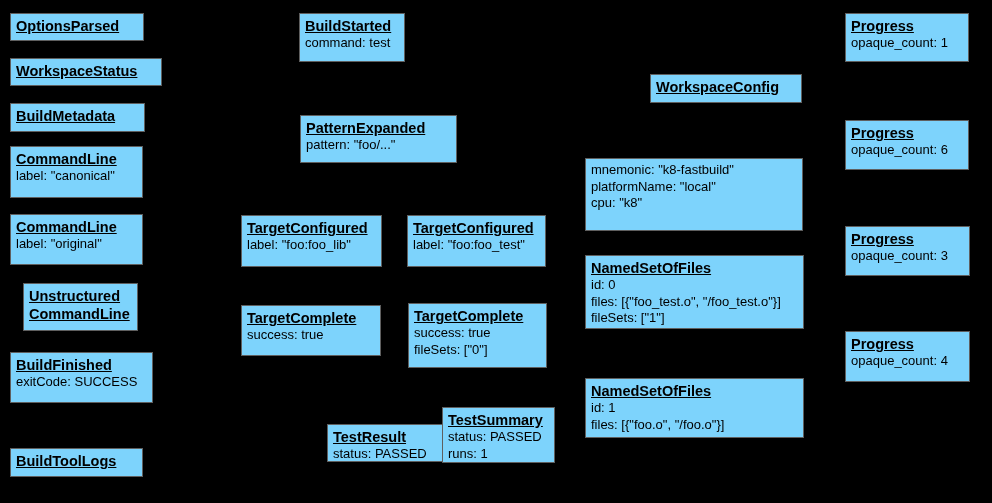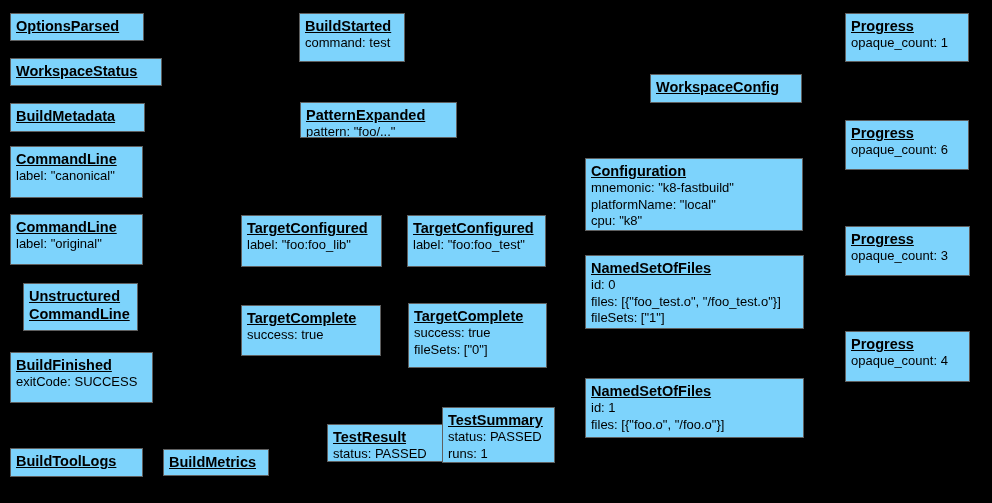--- a/index.html
+++ b/index.html
@@ -78,30 +78,27 @@
 
   <div class="box" style="left:10px;top:448px;width:133px;height:29px">
     <div class="t">BuildToolLogs</div>
   </div>
 
   <div class="box" style="left:10px;top:352px;width:143px;height:51px">
     <div class="t">BuildFinished</div>
     <div class="l">exitCode: SUCCESS</div>
   </div>
 
-  <div class="box" style="left:163px;top:449px;width:106px;height:27px">
-    <div class="t">BuildMetrics</div>
-  </div>
 
   <div class="box" style="left:299px;top:13px;width:106px;height:49px">
     <div class="t">BuildStarted</div>
     <div class="l">command: test</div>
   </div>
 
-  <div class="box" style="left:300px;top:102px;width:157px;height:36px">
+  <div class="box" style="left:300px;top:115px;width:157px;height:48px">
     <div class="t">PatternExpanded</div>
     <div class="l">pattern: "foo/..."</div>
   </div>
 
   <div class="box" style="left:241px;top:215px;width:141px;height:52px">
     <div class="t">TargetConfigured</div>
     <div class="l">label: "foo:foo_lib"</div>
   </div>
 
   <div class="box" style="left:407px;top:215px;width:139px;height:52px">
@@ -129,21 +126,20 @@
     <div class="t">TestSummary</div>
     <div class="l">status: PASSED</div>
     <div class="l">runs: 1</div>
   </div>
 
   <div class="box" style="left:650px;top:74px;width:152px;height:29px">
     <div class="t">WorkspaceConfig</div>
   </div>
 
   <div class="box" style="left:585px;top:158px;width:218px;height:73px">
-    <div class="t">Configuration</div>
     <div class="l">mnemonic: "k8-fastbuild"</div>
     <div class="l">platformName: "local"</div>
     <div class="l">cpu: "k8"</div>
   </div>
 
   <div class="box" style="left:585px;top:255px;width:219px;height:74px">
     <div class="t">NamedSetOfFiles</div>
     <div class="l">id: 0</div>
     <div class="l">files: [{"foo_test.o", "/foo_test.o"}]</div>
     <div class="l">fileSets: ["1"]</div>

